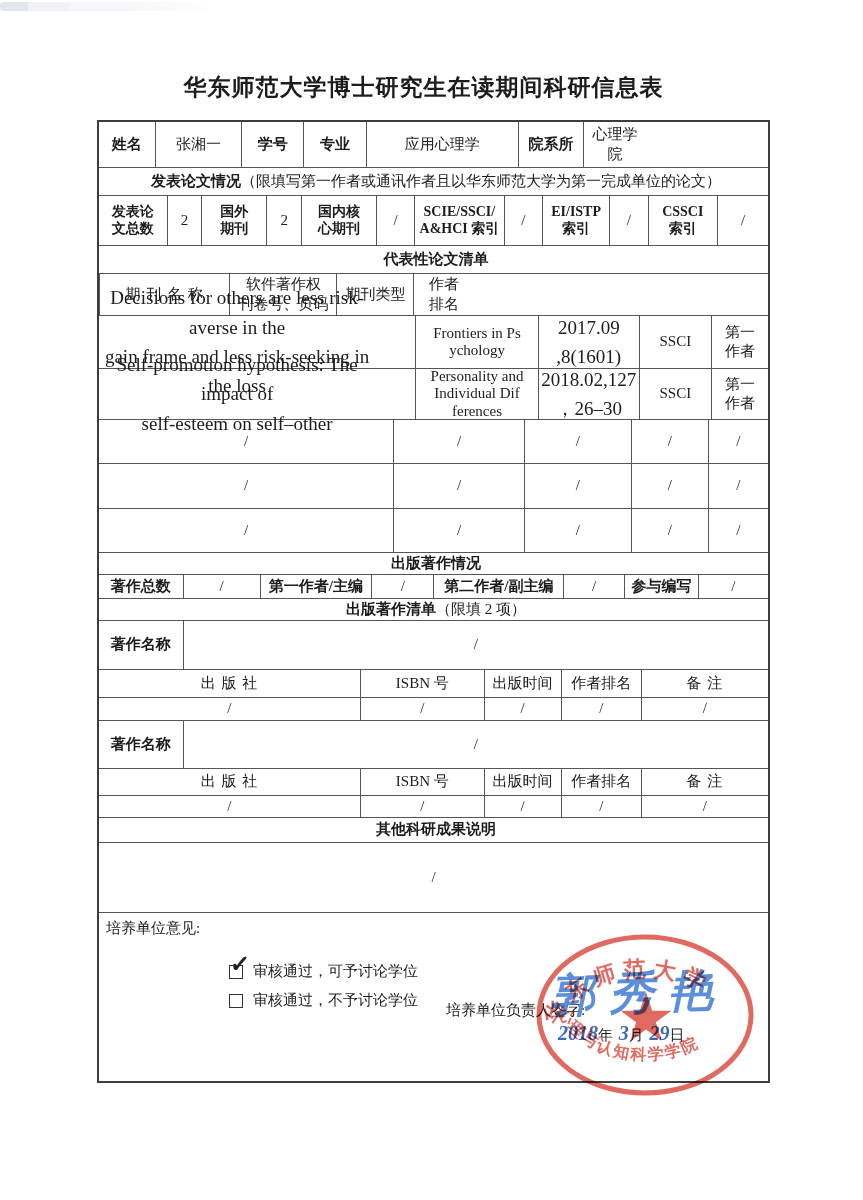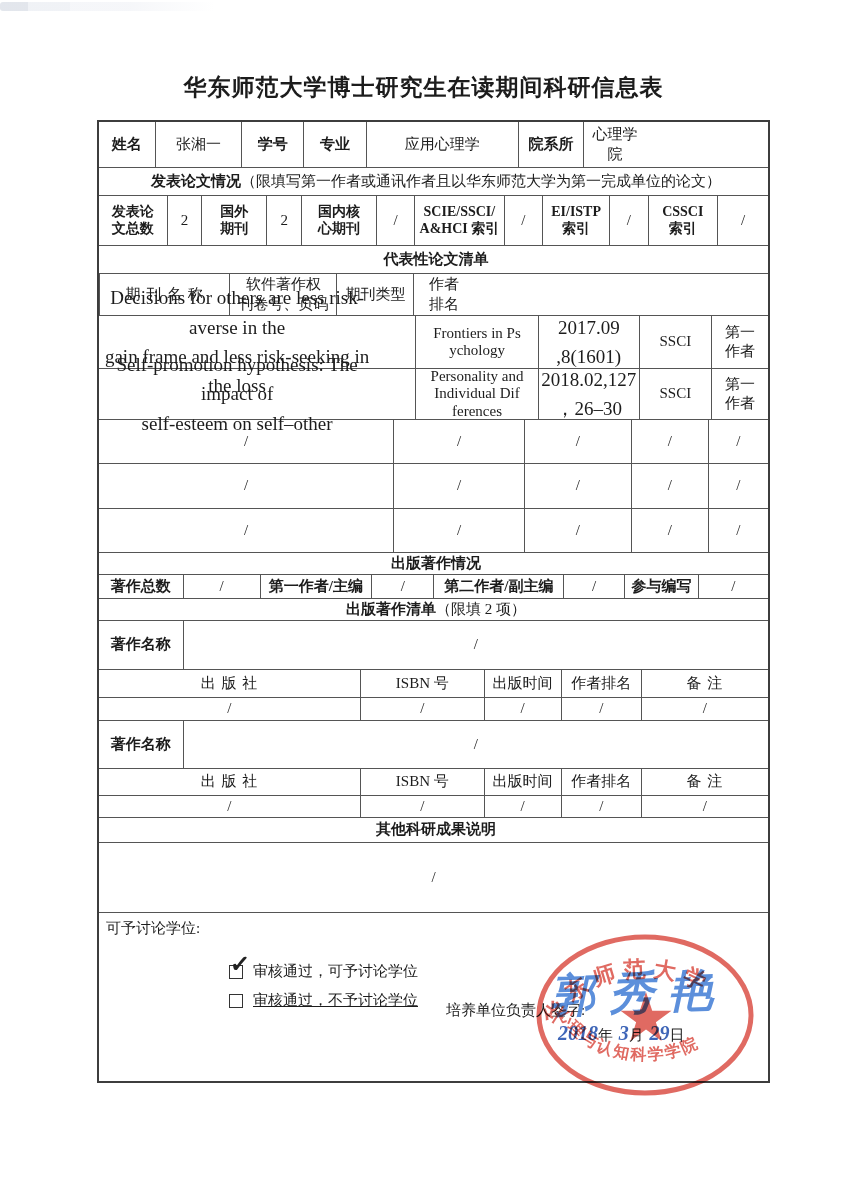--- a/index.html
+++ b/index.html
@@ -28,21 +28,21 @@
   .note{font-weight:normal;}
   .stat-label{font-weight:bold;font-size:14px;line-height:1.2;}
   .paper-cell{line-height:1.15;margin-left:40px;}
   .title-cell{line-height:1.55;font-size:19px;}
   .hdr-cell{letter-spacing:1px;}
   
   .opinion-wrap{position:relative;display:block;width:100%;}
   .op-label{position:absolute;left:7px;top:6px;font-size:15px;}
   .op-option{position:absolute;left:130px;display:flex;align-items:center;font-size:15px;}
   .op-option.o1{top:49px;}
-  .op-option.o2{top:78px;text-decoration:underline;}
+  .op-option.o2{top:78px;}
   .cbox{position:relative;width:14px;height:14px;border:1.5px solid #333;
     box-sizing:border-box;margin-right:10px;flex:none;background:#fff;}
   .cbox .check{position:absolute;left:0px;top:-14px;font-size:24px;line-height:1;
     color:#222;font-weight:bold;transform:rotate(3deg);}
   .sign-label{position:absolute;left:347px;top:88px;font-size:15px;}
   .signature{position:absolute;left:451px;top:48px;width:300px;
     font-size:45px;font-weight:bold;font-style:italic;letter-spacing:14px;
     color:#4f86d8;transform:rotate(-2deg);opacity:.92;}
   .date-line{position:absolute;left:459px;top:109px;font-size:15px;color:#222;
     letter-spacing:1px;}
@@ -222,21 +222,21 @@
       <span class="b">其他科研成果说明</span>
     </div>
   </div>
   <div class="row" style="height:70px">
     <div class="cell first" style="width:100%">/</div>
   </div>
 
 
   <div class="row" style="height:169px">
     <div class="opinion-wrap">
-      <span class="op-label">可予讨论学位:</span>
+      <span class="op-label">培养单位意见:</span>
 
       <div class="op-option o1">
         <span class="cbox">
             <span class="check">✓</span>
           </span>
         <span>审核通过，可予讨论学位</span>
       </div>
       <div class="op-option o2">
         <span class="cbox"></span>
         <span>审核通过，不予讨论学位</span>

